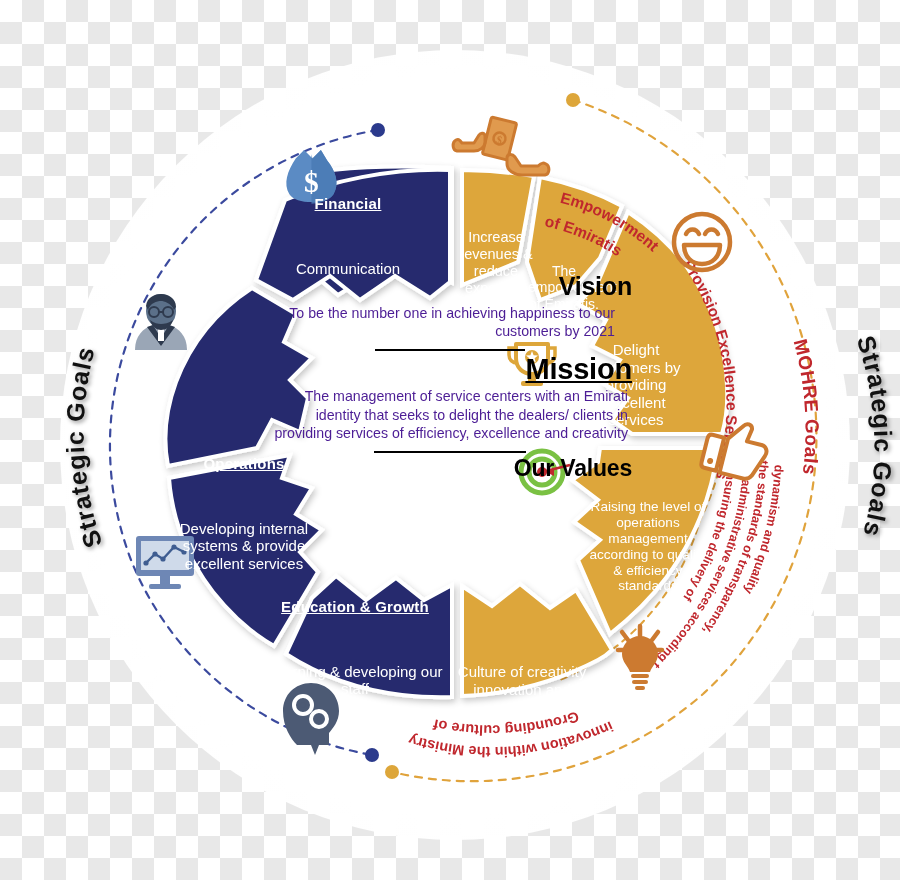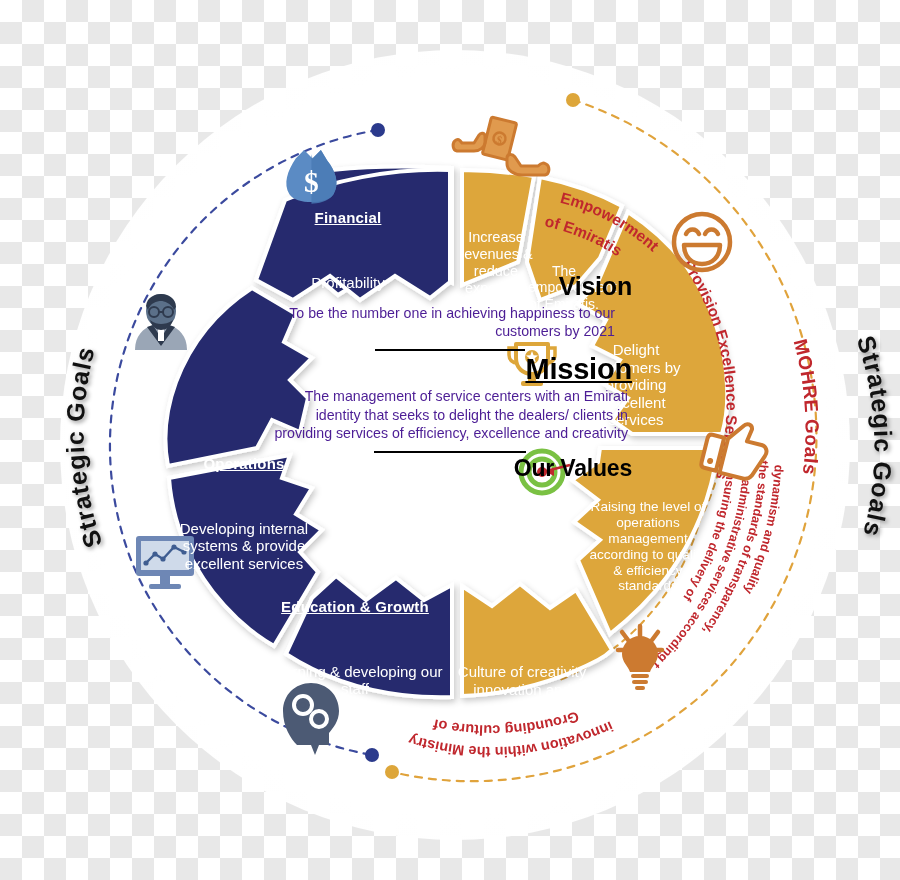--- a/index.html
+++ b/index.html
@@ -337,23 +337,23 @@
 
     <g transform="translate(520,450)">
       <circle cx="22" cy="22" r="21" fill="none" stroke="#7ac143" stroke-width="5"></circle>
       <circle cx="22" cy="22" r="13" fill="none" stroke="#7ac143" stroke-width="5"></circle>
       <circle cx="22" cy="22" r="5" fill="#c0272d"></circle>
       <line x1="22" y1="22" x2="50" y2="15" stroke="#c0272d" stroke-width="2.6"></line>
       <polygon points="26,22 34,18 34,26" fill="#c0272d"></polygon>
     </g>
   </svg>
 
-  <div class="wtext" style="left:268px;top:209px;width:160px;">
+  <div class="wtext" style="left:268px;top:195px;width:160px;">
     <span class="hd">Financial</span>
-    <span class="bd">Profitability</span>
+    <span class="bd">Communication</span>
   </div>
 
 
   <div class="wtext" style="left:164px;top:455px;width:160px;">
     <span class="hd">Operations</span>
     <span class="bd">Developing internal systems &amp; provide excellent services</span>
   </div>
 
   <div class="wtext" style="left:262px;top:598px;width:186px;">
     <span class="hd">Education &amp; Growth</span>

